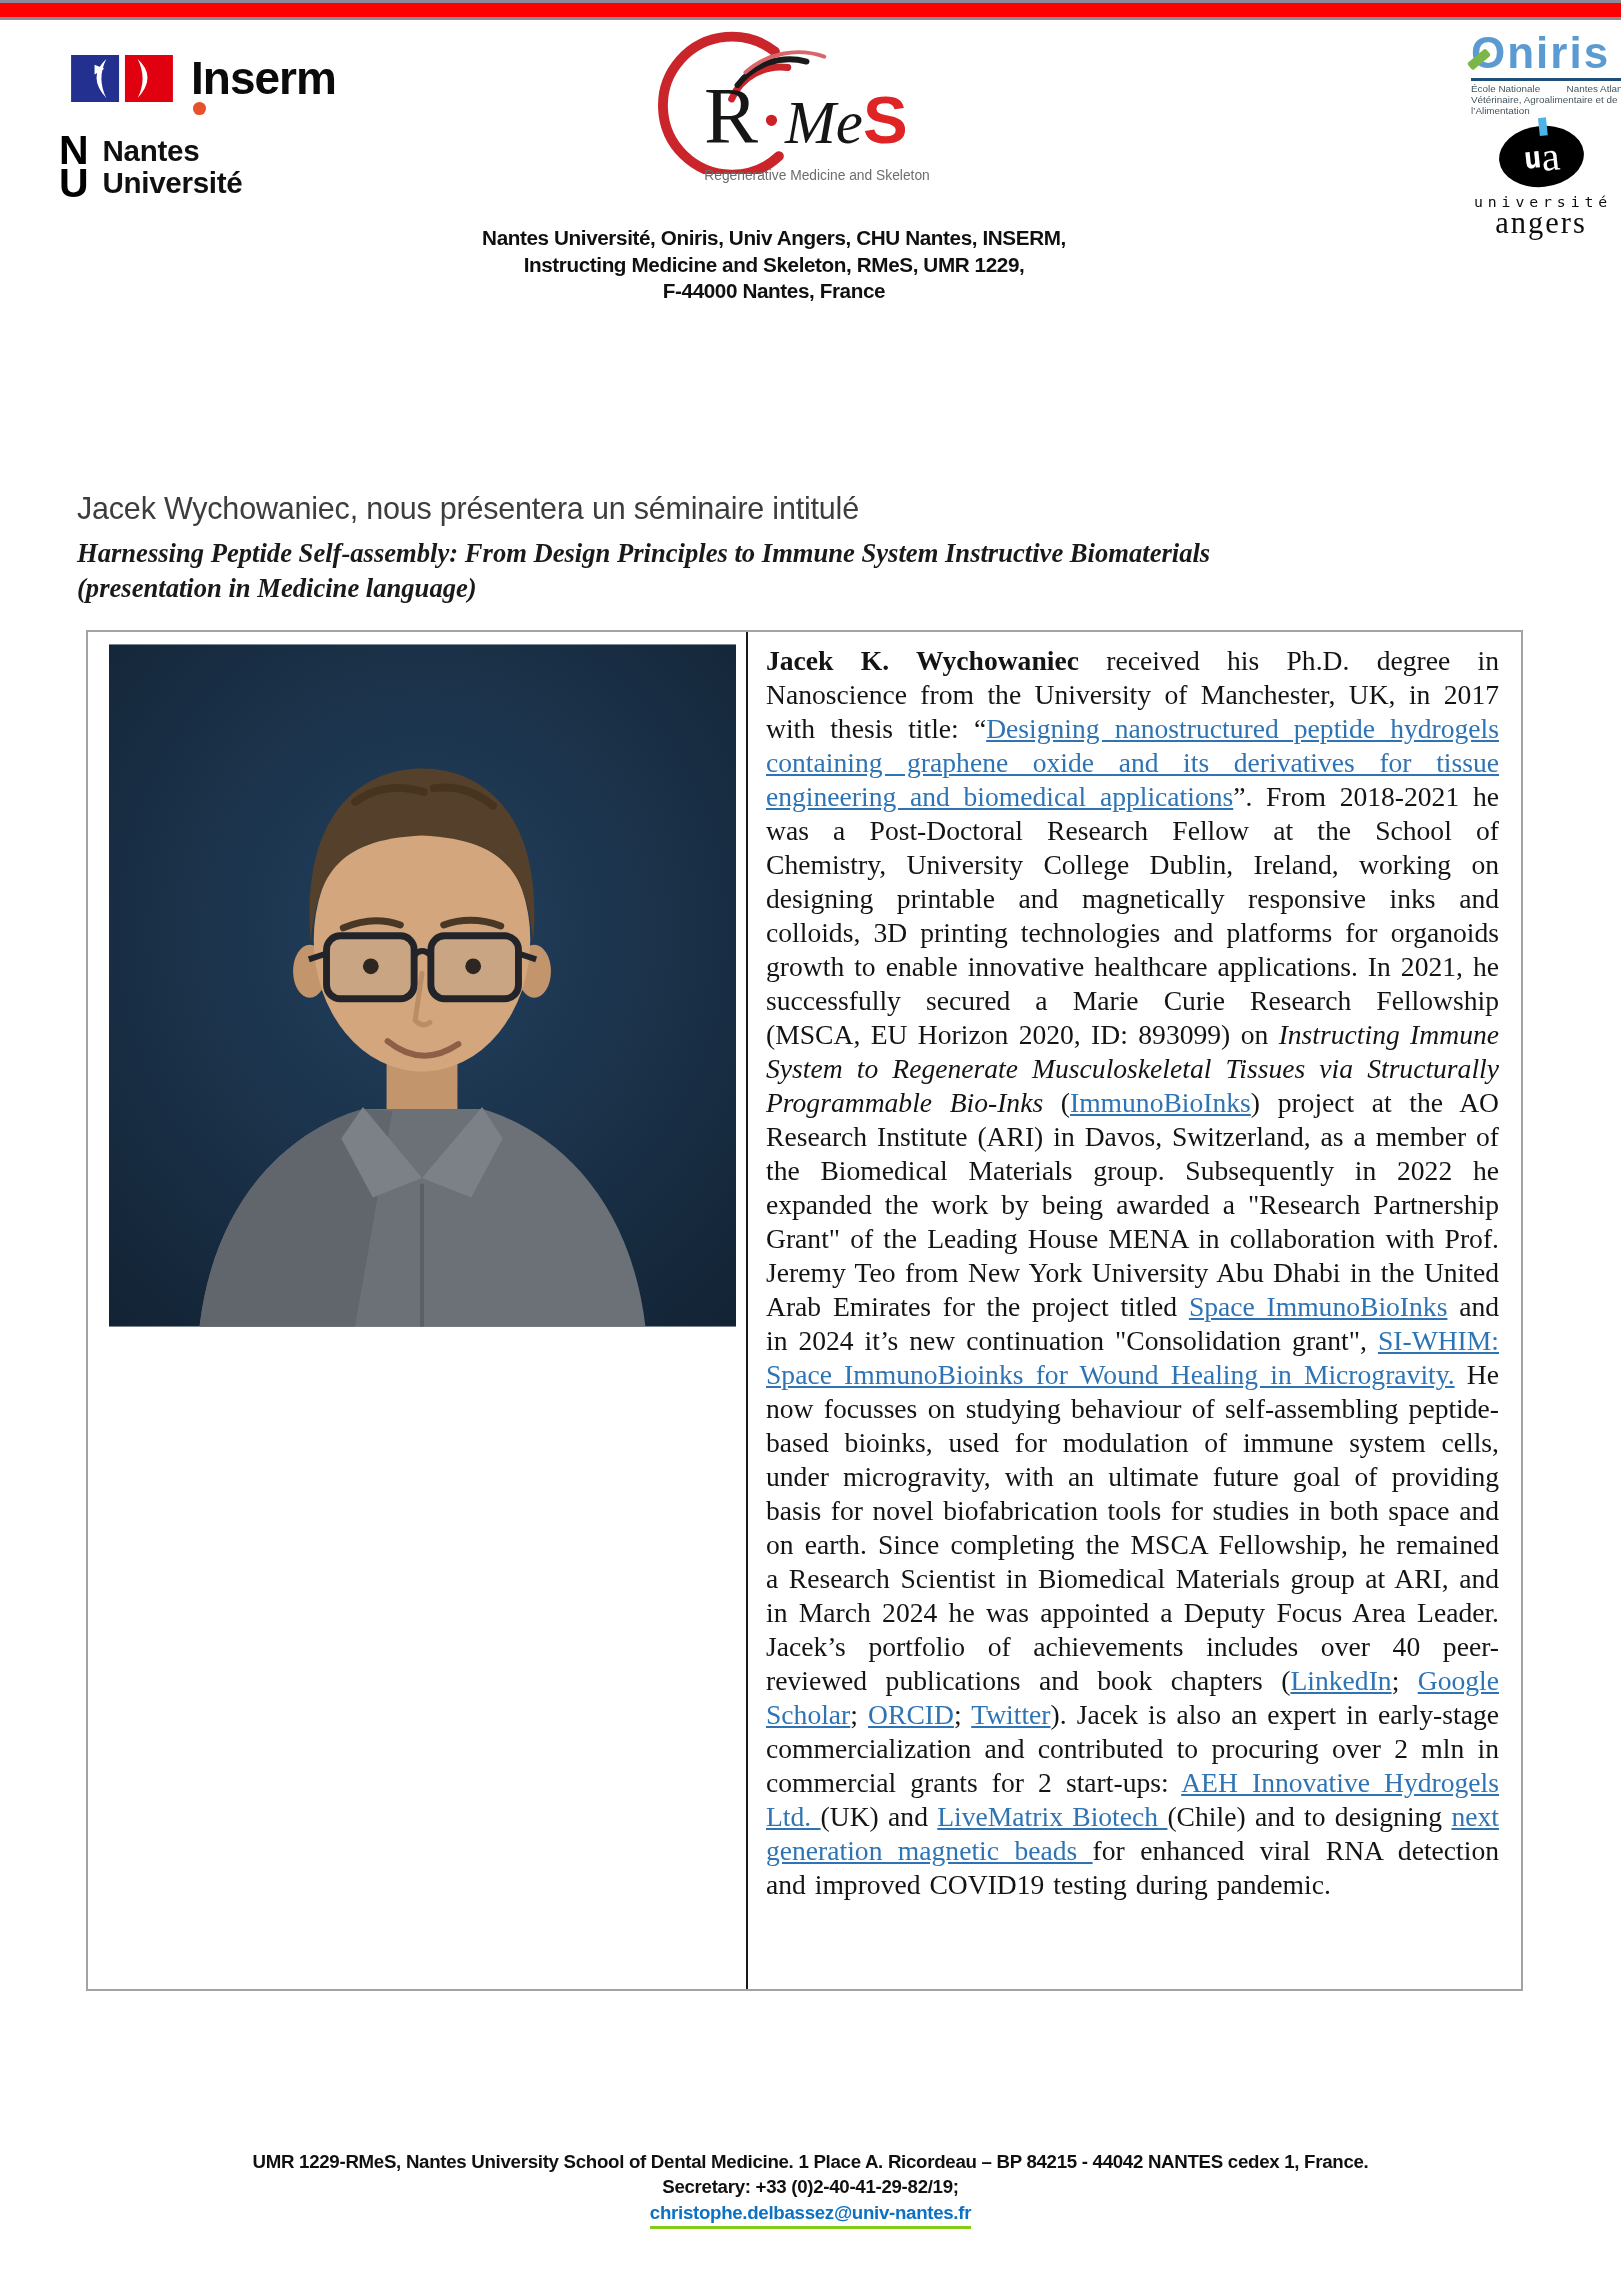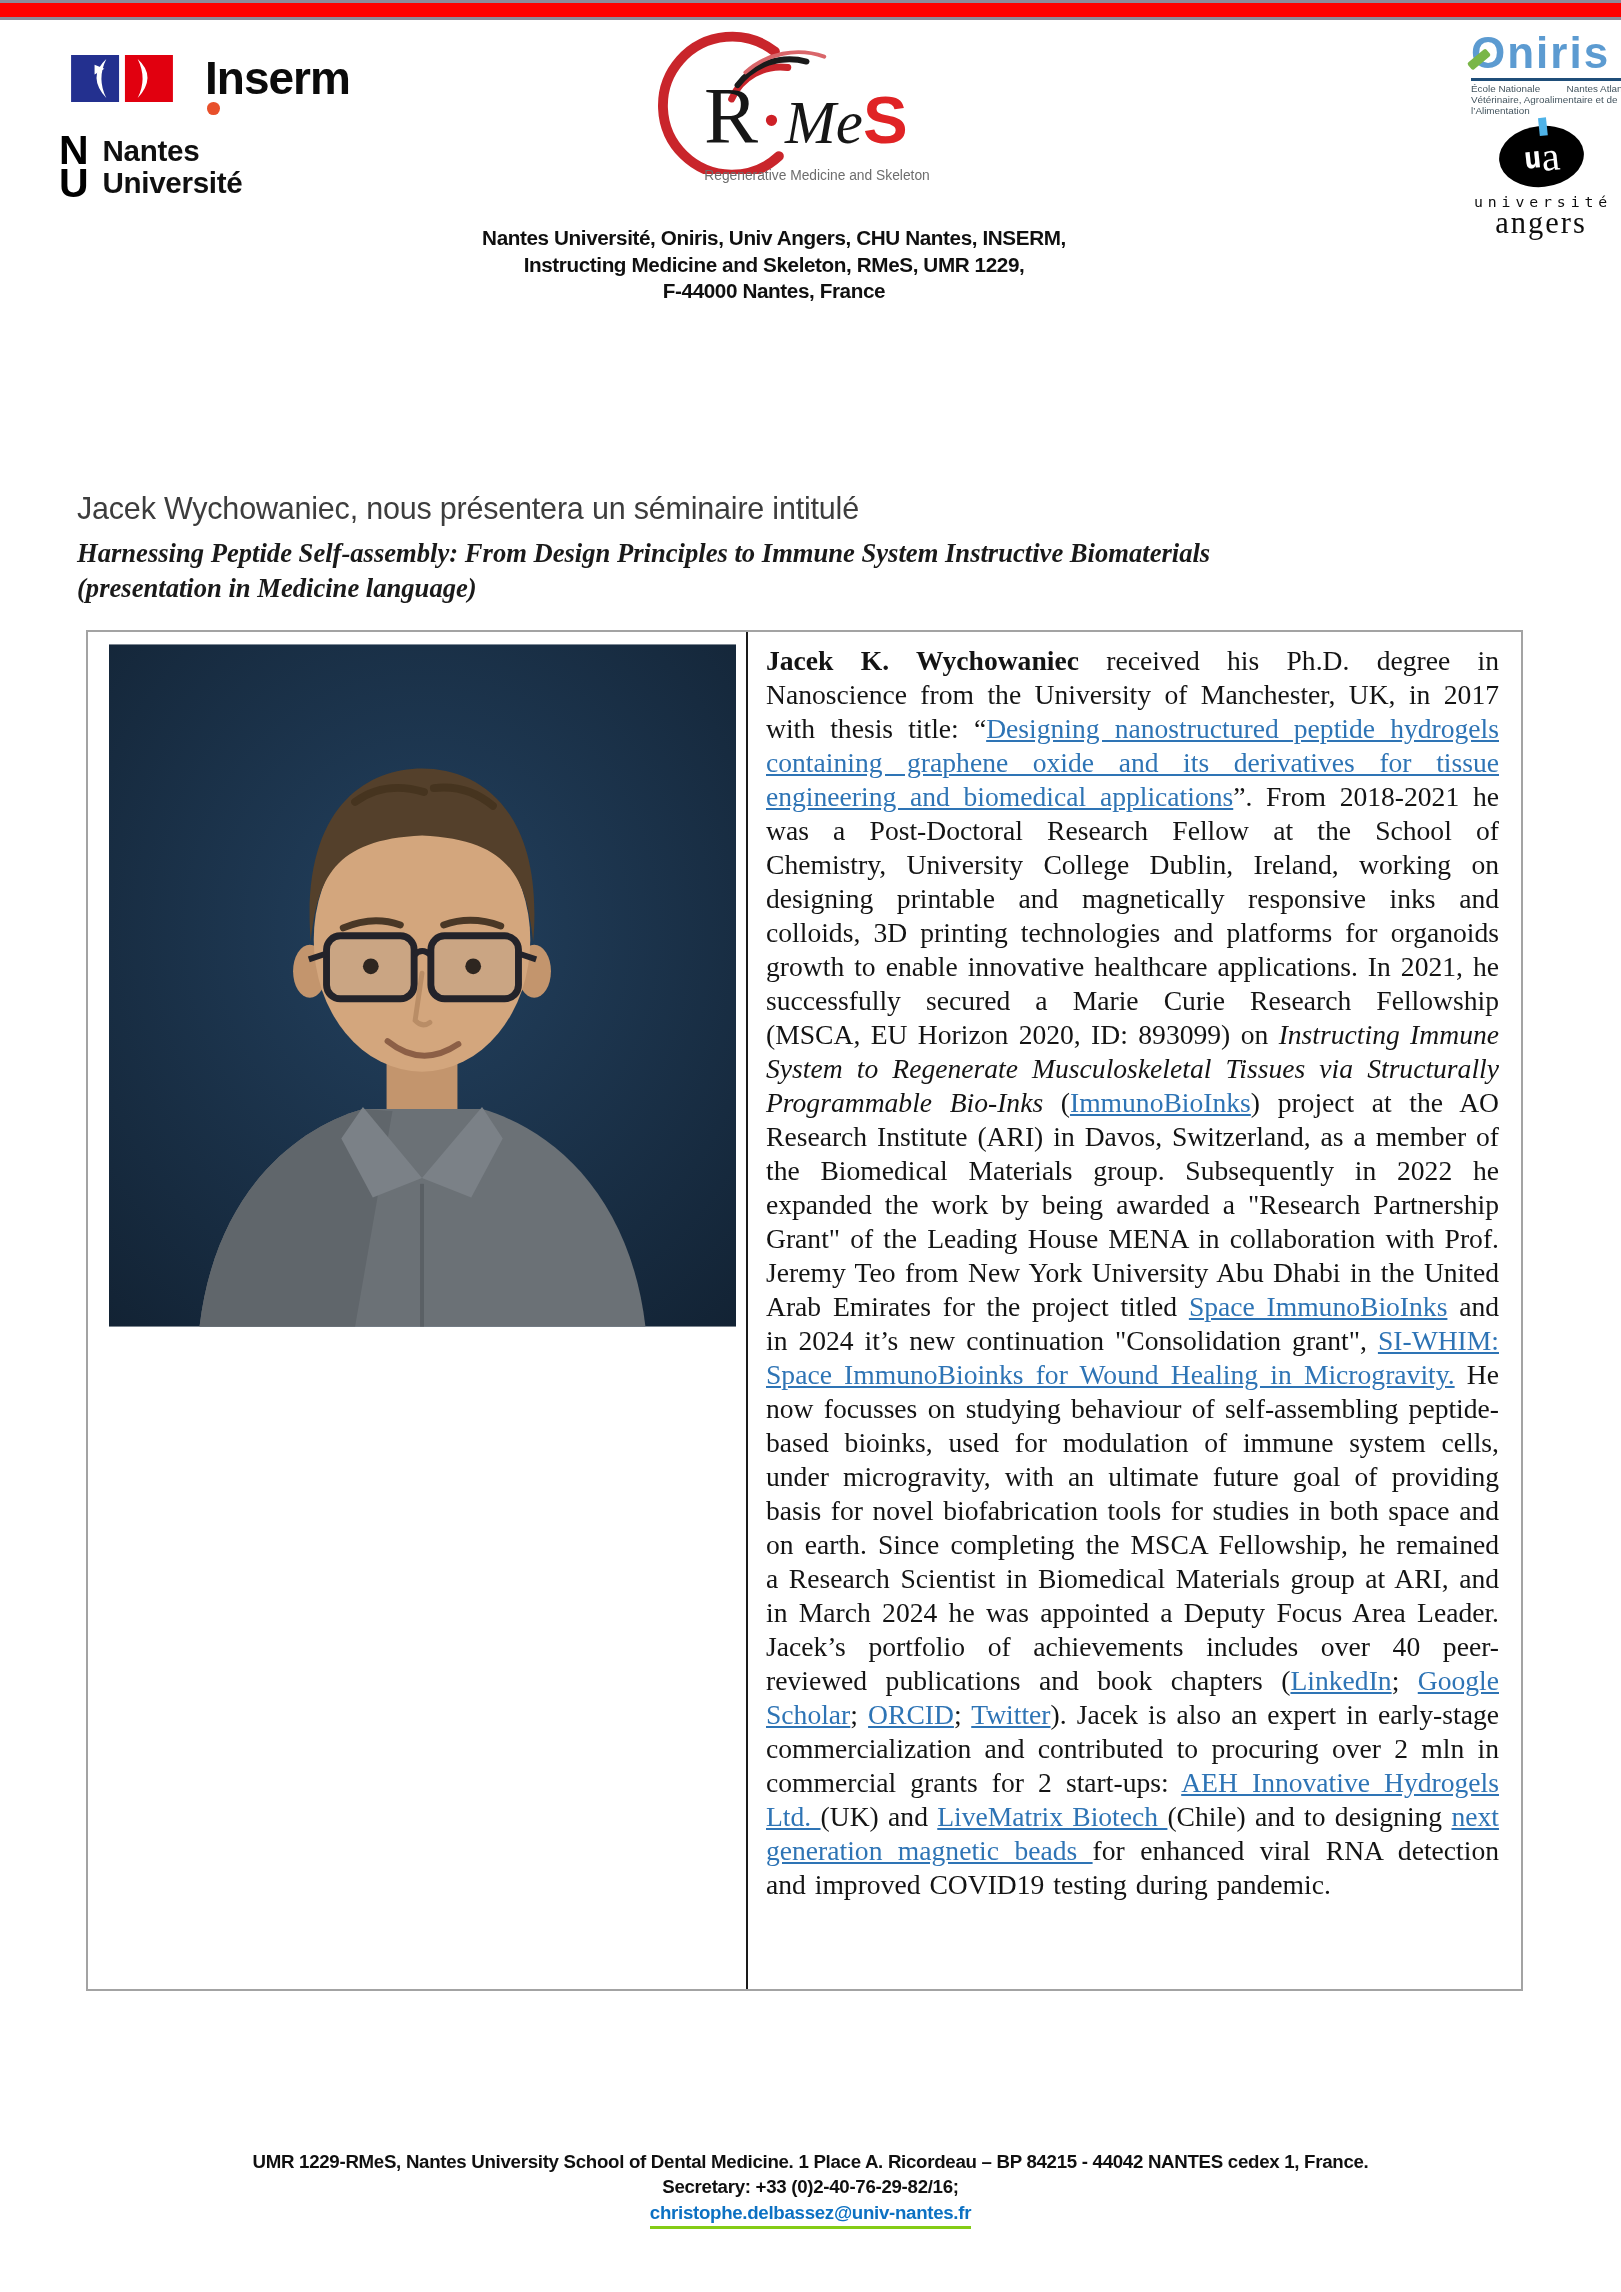--- a/index.html
+++ b/index.html
@@ -4,21 +4,21 @@
 <style>
   html,body{margin:0;padding:0;background:#ffffff;}
   .page{position:relative;width:1621px;height:2292px;background:#ffffff;overflow:hidden;
         font-family:"Liberation Sans", sans-serif;}
 
   
   .top-bar{position:absolute;left:0;top:0;width:1621px;height:13.8px;background:#FE0000;
            border-top:3px solid #8B8B9B;border-bottom:3px solid #8B8B9B;}
 
   
-  .inserm{position:absolute;left:71px;top:51px;display:flex;align-items:center;gap:32px;}
+  .inserm{position:absolute;left:71px;top:51px;display:flex;align-items:center;gap:18px;}
   .inserm-text{font-size:46px;font-weight:800;color:#0b0b0b;letter-spacing:-1px;position:relative;}
   .inserm-dot{position:absolute;left:2px;top:51px;width:12.8px;height:12.8px;border-radius:50%;background:#E8502B;}
 
   .nantes{position:absolute;left:59px;top:134px;display:flex;align-items:center;gap:13.8px;}
   .nantes-glyph{display:flex;flex-direction:column;line-height:33px;font-weight:900;font-size:41px;color:#000;}
   .nantes-text{font-size:29.6px;font-weight:600;color:#101010;line-height:32.5px;letter-spacing:-0.3px;}
 
   .rmes{position:absolute;left:635px;top:25.6px;width:355px;height:169px;}
   .rmes-arcs{position:absolute;left:0;top:0;}
   .rmes-word{position:absolute;left:69px;top:51px;display:flex;align-items:baseline;
@@ -203,18 +203,18 @@
 
         <path d="M283,403 q35,28 72,3" stroke="#8c5f46" stroke-width="6" fill="none" stroke-linecap="round"></path>
       </svg>
     </div>
 
     <div class="bio-text"><span class="seg-bold">Jacek K. Wychowaniec</span><span class="seg-normal"> received his Ph.D. degree in Nanoscience from the University of Manchester, UK, in 2017 with thesis title: “</span><span class="seg-link">Designing nanostructured peptide hydrogels containing graphene oxide and its derivatives for tissue engineering and biomedical applications</span><span class="seg-normal">”. From 2018-2021 he was a Post-Doctoral Research Fellow at the School of Chemistry, University College Dublin, Ireland, working on designing printable and magnetically responsive inks and colloids, 3D printing technologies and platforms for organoids growth to enable innovative healthcare applications. In 2021, he successfully secured a Marie Curie Research Fellowship (MSCA, EU Horizon 2020, ID: 893099) on </span><span class="seg-italic">Instructing Immune System to Regenerate Musculoskeletal Tissues via Structurally Programmable Bio-Inks</span><span class="seg-normal"> (</span><span class="seg-link">ImmunoBioInks</span><span class="seg-normal">) project at the AO Research Institute (ARI) in Davos, Switzerland, as a member of the Biomedical Materials group. Subsequently in 2022 he expanded the work by being awarded a "Research Partnership Grant" of the Leading House MENA in collaboration with Prof. Jeremy Teo from New York University Abu Dhabi in the United Arab Emirates for the project titled </span><span class="seg-link">Space ImmunoBioInks</span><span class="seg-normal"> and in 2024 it’s new continuation "Consolidation grant", </span><span class="seg-link">SI-WHIM: Space ImmunoBioinks for Wound Healing in Microgravity.</span><span class="seg-normal"> He now focusses on studying behaviour of self-assembling peptide-based bioinks, used for modulation of immune system cells, under microgravity, with an ultimate future goal of providing basis for novel biofabrication tools for studies in both space and on earth. Since completing the MSCA Fellowship, he remained a Research Scientist in Biomedical Materials group at ARI, and in March 2024 he was appointed a Deputy Focus Area Leader. Jacek’s portfolio of achievements includes over 40 peer-reviewed publications and book chapters (</span><span class="seg-link">LinkedIn</span><span class="seg-normal">; </span><span class="seg-link">Google Scholar</span><span class="seg-normal">; </span><span class="seg-link">ORCID</span><span class="seg-normal">; </span><span class="seg-link">Twitter</span><span class="seg-normal">). Jacek is also an expert in early-stage commercialization and contributed to procuring over 2 mln in commercial grants for 2 start-ups: </span><span class="seg-link">AEH Innovative Hydrogels Ltd. </span><span class="seg-normal">(UK) and </span><span class="seg-link">LiveMatrix Biotech </span><span class="seg-normal">(Chile) and to designing </span><span class="seg-link">next generation magnetic beads </span><span class="seg-normal">for enhanced viral RNA detection and improved COVID19 testing during pandemic.</span></div>
   </div>
 
   <div class="footer">
     <div>UMR 1229-RMeS, Nantes University School of Dental Medicine. 1 Place A. Ricordeau – BP 84215 - 44042 NANTES cedex 1, France.</div>
-    <div>Secretary: +33 (0)2-40-76-29-82/16;</div>
+    <div>Secretary: +33 (0)2-40-41-29-82/19;</div>
     <span class="footer-email">christophe.delbassez@univ-nantes.fr</span>
   </div>
 
 </div>
 
 
 </body></html>

